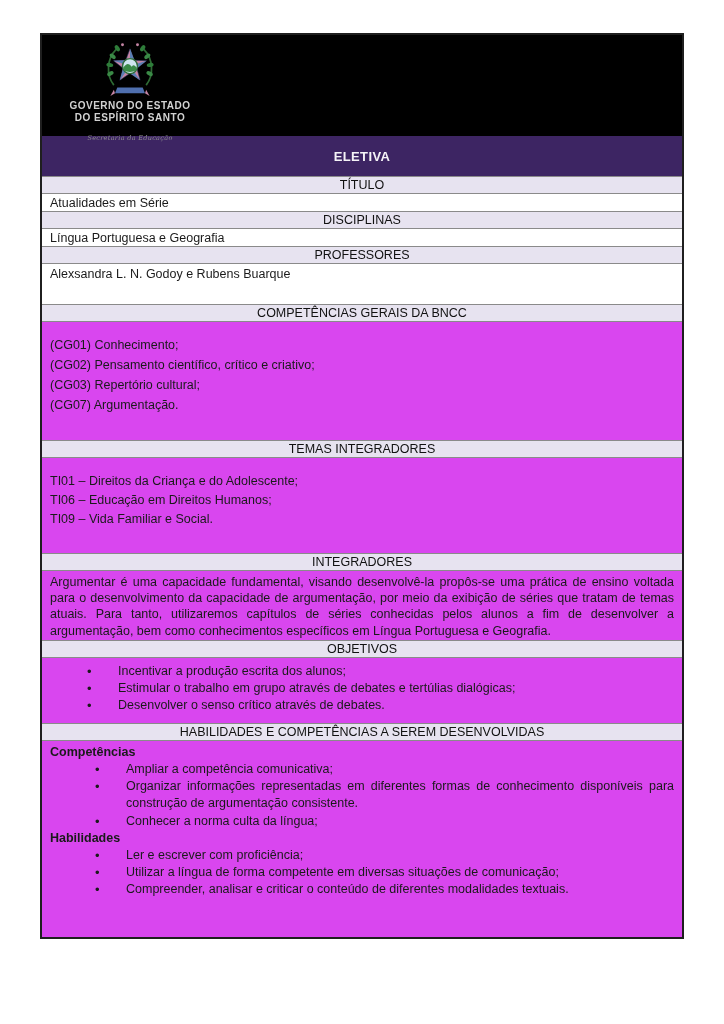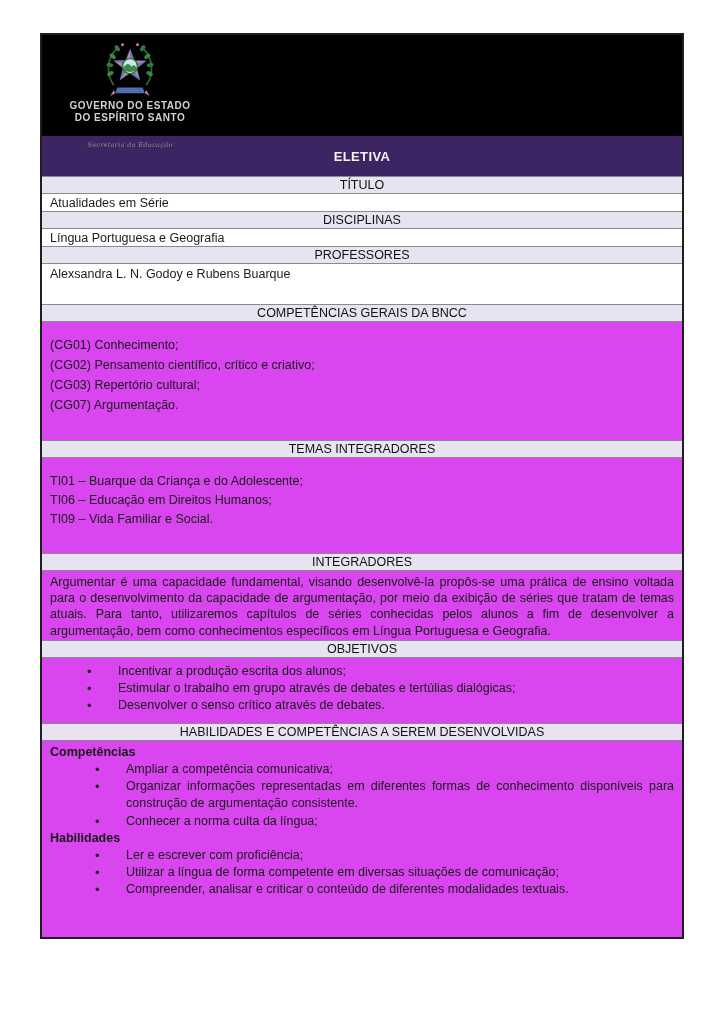--- a/index.html
+++ b/index.html
@@ -23,21 +23,21 @@
     display:flex; align-items:flex-start;
   }
   .emblem-wrap { width:156px; margin-left:10px; padding-top:4px; text-align:center; }
   .emblem-wrap svg { display:block; margin:0 auto; }
   .org-name {
     margin-top:2px;
     font-size:10px; font-weight:bold; letter-spacing:0.5px;
     color:#d2d2d2; line-height:10px;
   }
   .org-tagline {
-    margin-top:18px;
+    margin-top:11px;
     font-family:"DejaVu Serif", serif; font-style:italic;
     font-size:6.5px; color:#8f8f8f; letter-spacing:0.3px;
   }
 
   
   .banner {
     height:40px; background:#3d2563;
     display:flex; align-items:center; justify-content:center;
   }
   .banner-title {
@@ -150,21 +150,21 @@
         <li>(CG01) Conhecimento;</li>
         <li>(CG02) Pensamento científico, crítico e criativo;</li>
         <li>(CG03) Repertório cultural;</li>
         <li>(CG07) Argumentação.</li>
       </ul>
     </div>
 
     <div class="sec-hdr">TEMAS INTEGRADORES</div>
     <div class="block block-temas">
       <ul class="plainlist">
-        <li>TI01 – Buarque da Criança e do Adolescente;</li>
+        <li>TI01 – Direitos da Criança e do Adolescente;</li>
         <li>TI06 – Educação em Direitos Humanos;</li>
         <li>TI09 – Vida Familiar e Social.</li>
       </ul>
     </div>
 
     <div class="sec-hdr">INTEGRADORES</div>
     <div class="block block-justif">Argumentar é uma capacidade fundamental, visando desenvolvê-la propôs-se uma prática de ensino voltada para o desenvolvimento da capacidade de argumentação, por meio da exibição de séries que tratam de temas atuais. Para tanto, utilizaremos capítulos de séries conhecidas pelos alunos a fim de desenvolver a argumentação, bem como conhecimentos específicos em Língua Portuguesa e Geografia.</div>
 
     <div class="sec-hdr">OBJETIVOS</div>
     <div class="block block-obj">

